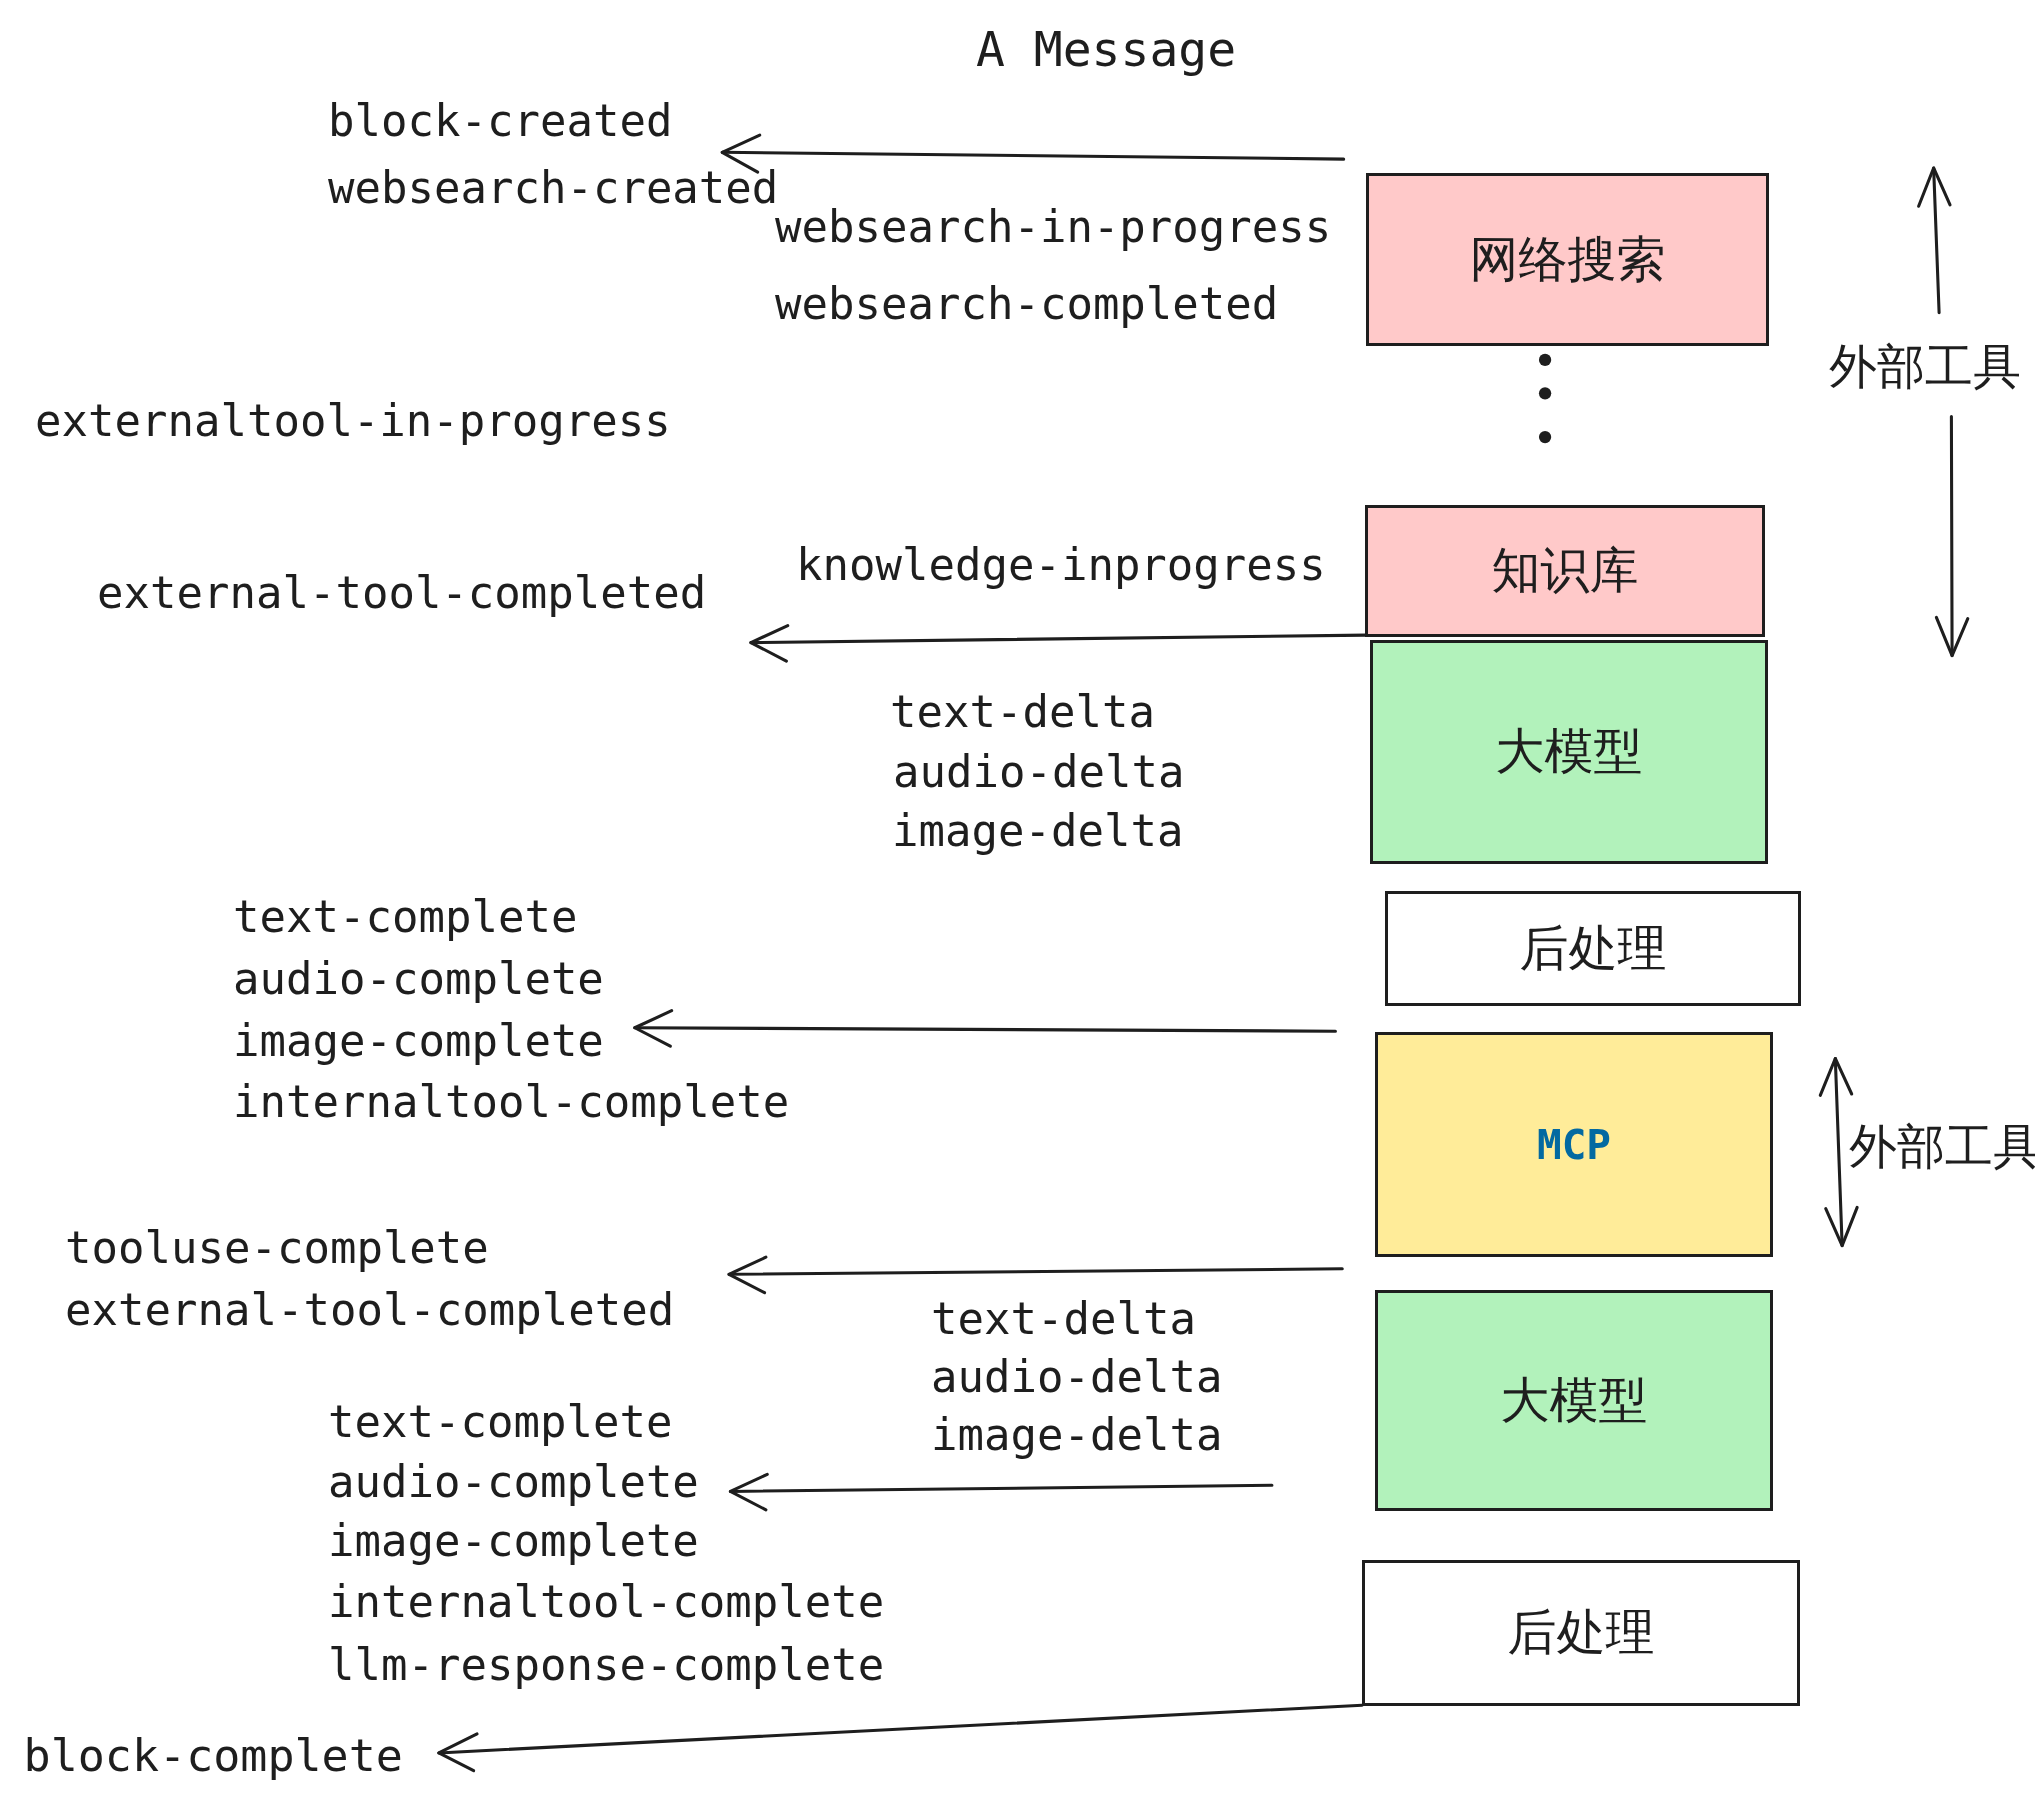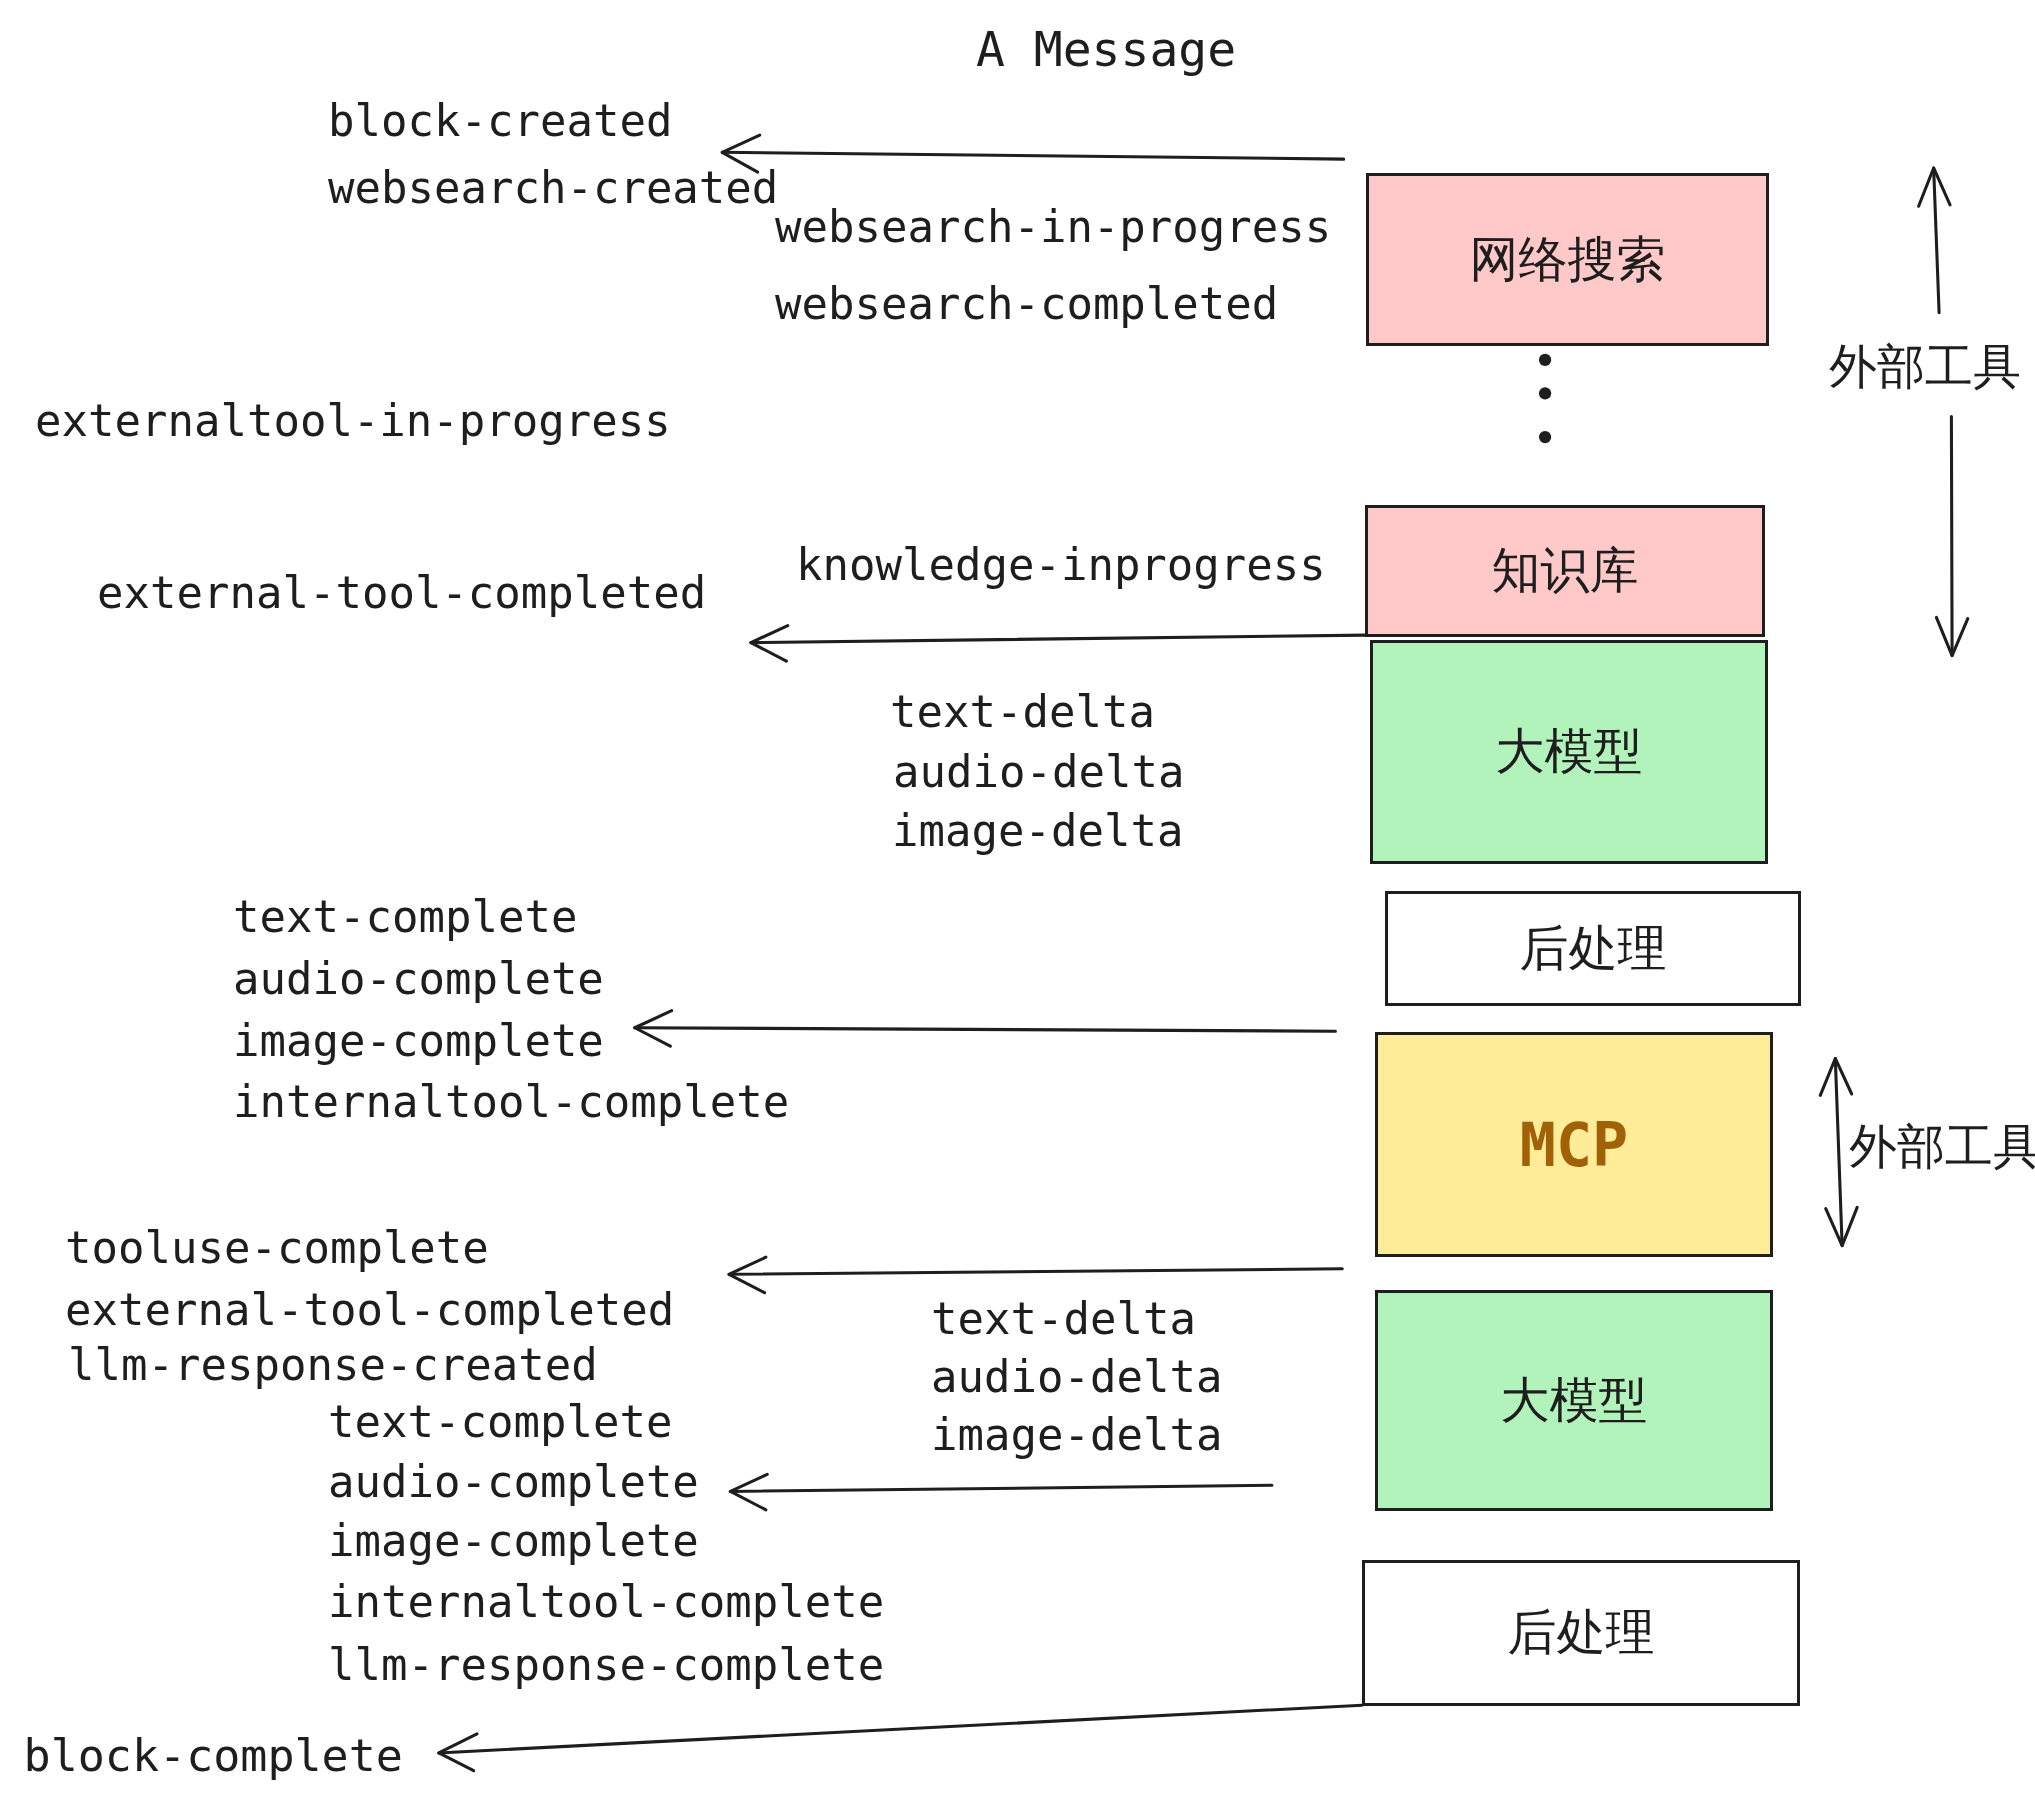--- a/index.html
+++ b/index.html
@@ -33,23 +33,23 @@
     box-sizing:border-box;
   }
   .box .cn{
     font-family:"Liberation Sans", sans-serif;
     font-size:49px;
     color:#1e1e1e;
     white-space:nowrap;
   }
   .box .mono{
     font-family:"DejaVu Sans Mono", monospace;
-    font-size:60px;
+    font-size:41px;
     font-weight:bold;
-    color:#a16207;
+    color:#0369a1;
     white-space:nowrap;
   }
   .cn-note{
     position:absolute;
     font-family:"Liberation Sans", sans-serif;
     font-size:48px;
     color:#1e1e1e;
     white-space:nowrap;
   }
   svg.overlay{position:absolute;left:0;top:0;pointer-events:none;}
@@ -78,21 +78,20 @@
   <div class="ev" style="left:881px;top:747px">audio-delta</div>
   <div class="ev" style="left:880px;top:806px">image-delta</div>
 
   <div class="ev" style="left:221px;top:892px">text-complete</div>
   <div class="ev" style="left:221px;top:954px">audio-complete</div>
   <div class="ev" style="left:221px;top:1016px">image-complete</div>
   <div class="ev" style="left:221px;top:1077px">internaltool-complete</div>
 
   <div class="ev" style="left:53px;top:1223px">tooluse-complete</div>
   <div class="ev" style="left:53px;top:1285px">external-tool-completed</div>
-  <div class="ev" style="left:56px;top:1340px">llm-response-created</div>
 
   <div class="ev" style="left:919px;top:1294px">text-delta</div>
   <div class="ev" style="left:919px;top:1352px">audio-delta</div>
   <div class="ev" style="left:919px;top:1410px">image-delta</div>
 
   <div class="ev" style="left:316px;top:1397px">text-complete</div>
   <div class="ev" style="left:316px;top:1457px">audio-complete</div>
   <div class="ev" style="left:316px;top:1516px">image-complete</div>
   <div class="ev" style="left:316px;top:1577px">internaltool-complete</div>
   <div class="ev" style="left:316px;top:1640px">llm-response-complete</div>

